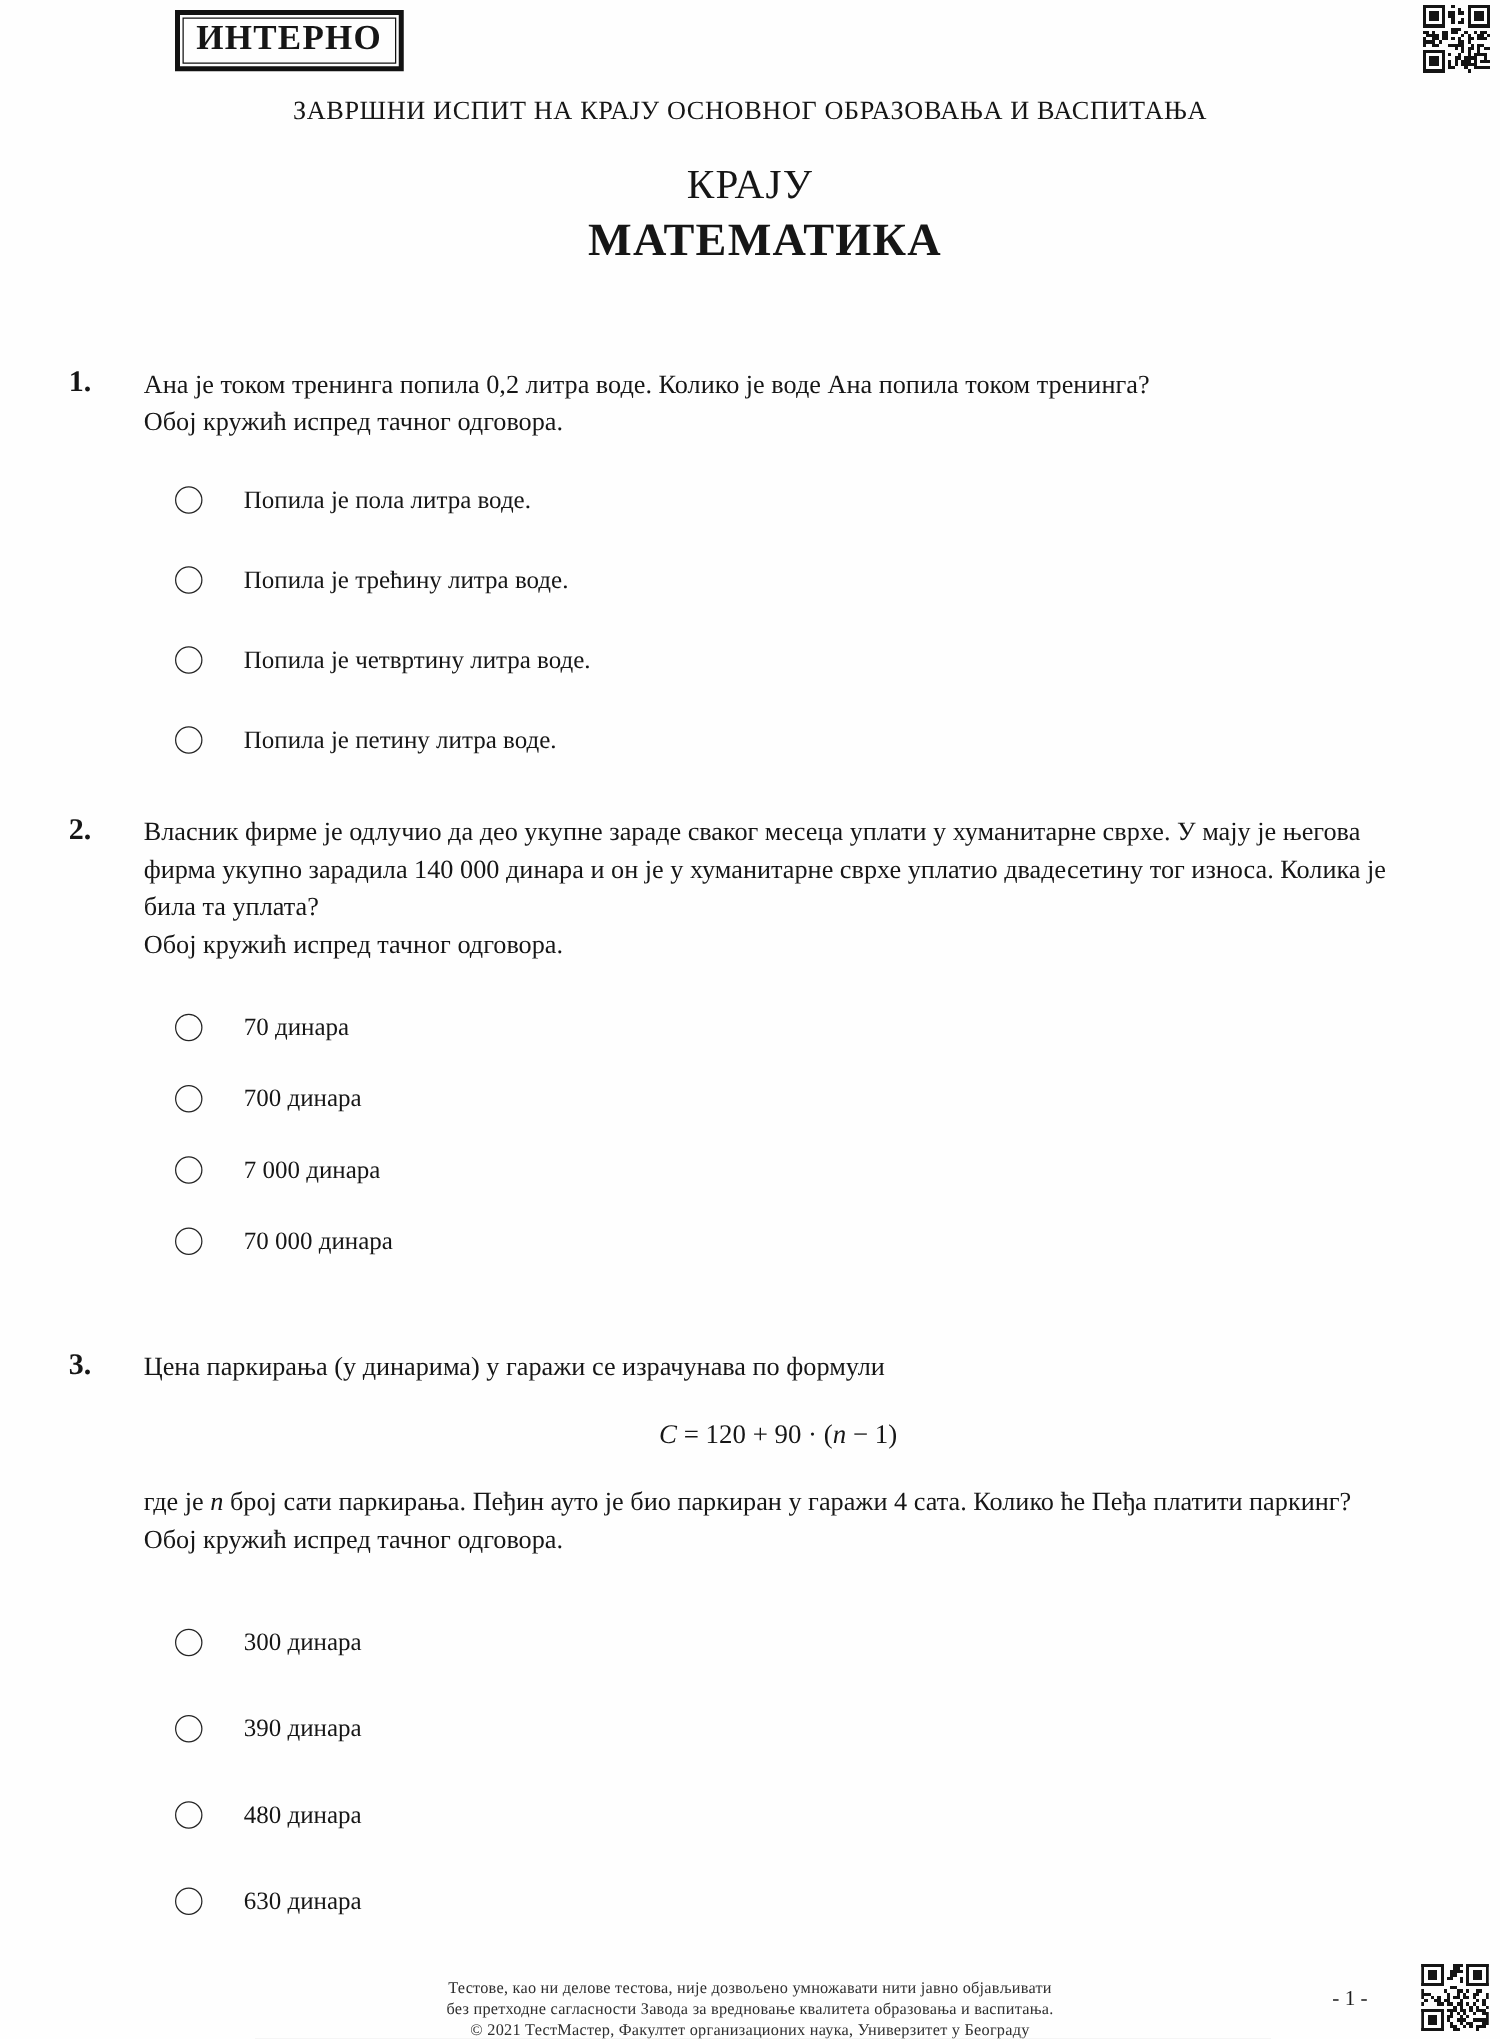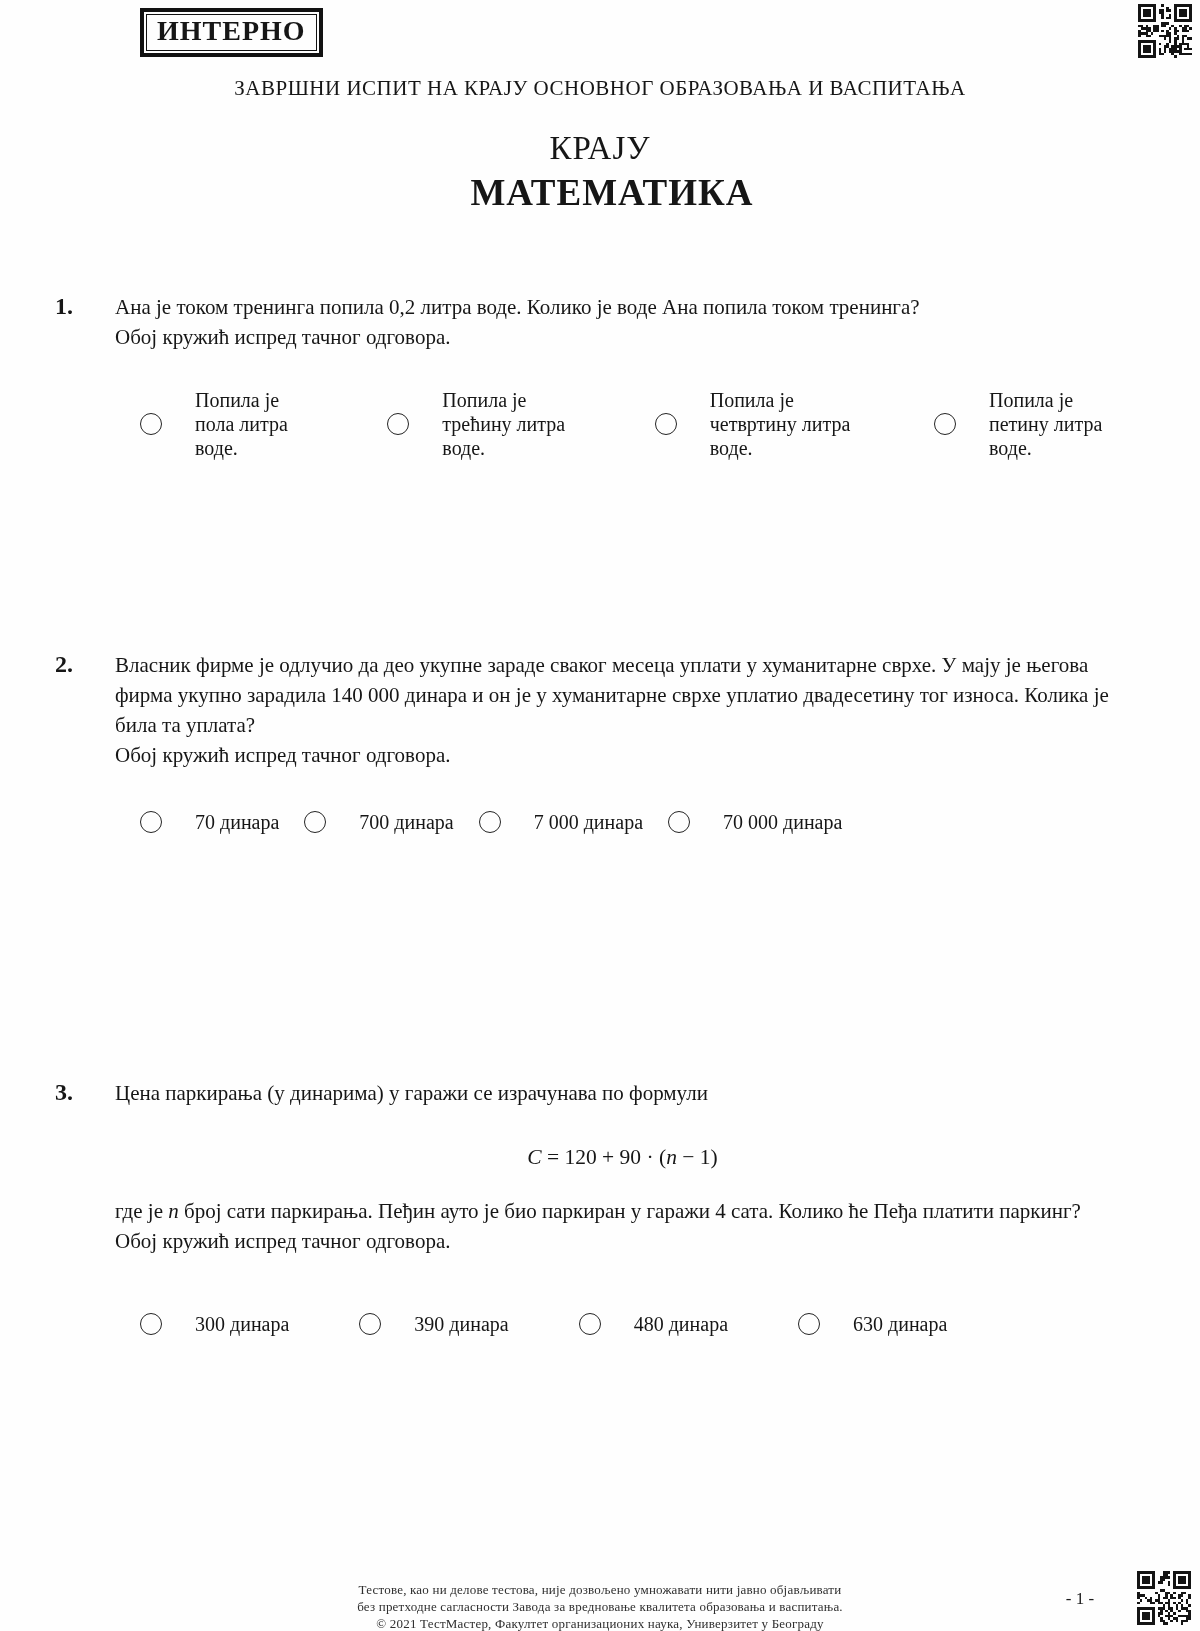--- a/index.html
+++ b/index.html
@@ -32,34 +32,34 @@
 
   
   .question { position:absolute; left:55px; display:flex; }
   .qnum {
     width:60px; flex:0 0 60px; font-size:24px; font-weight:bold; line-height:28px;
   }
   .qbody { width:1015px; }
   .qtext, .qinstr { font-size:21px; line-height:30px; }
   .formula { font-size:21.5px; text-align:center; width:1015px; }
   .math-var { font-style:italic; }
-  .options { display:flex; flex-direction:row; }
+  .options { display:flex; flex-direction:column; }
   .option { display:flex; align-items:center; cursor:pointer; }
   .circle {
     width:22px; height:22px; flex:0 0 22px; margin-left:25px;
     border:1.8px solid #242424; border-radius:50%; background:#fefefe;
   }
   .olabel { margin-left:33px; font-size:20px; line-height:24px; }
 
   #q1 { top:292px; }
   #q1 .options { margin-top:36px; gap:40px; }
   #q2 { top:650px; }
-  #q2 .options { margin-top:40px; }
+  #q2 .options { margin-top:40px; gap:33px; }
   #q3 { top:1078px; }
-  #q3 .formula { margin-top:37px; }
+  #q3 .formula { margin-top:27px; }
   #q3 .q3-line2 { margin-top:26px; }
   #q3 .options { margin-top:56px; gap:45px; }
 
   
   .footer-note {
     position:absolute; left:0; top:1581px; width:1200px; text-align:center;
     font-size:13px; line-height:17px; color:#2e2e2e; letter-spacing:0.2px;
   }
   .page-number {
     position:absolute; left:1040px; top:1589px; width:80px; text-align:center;

